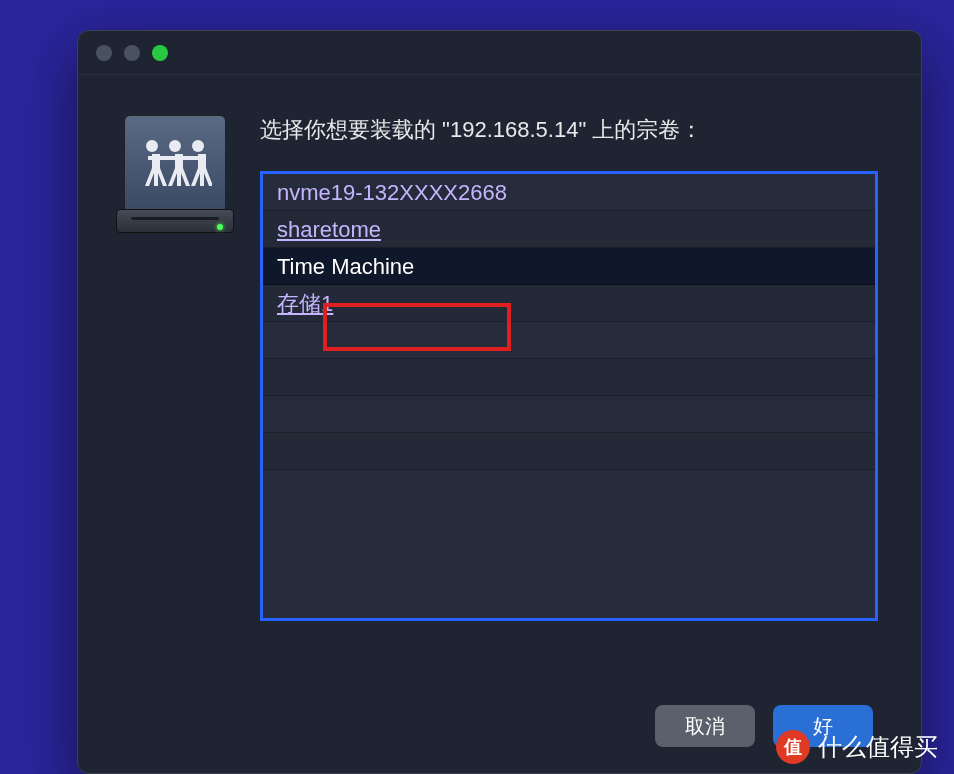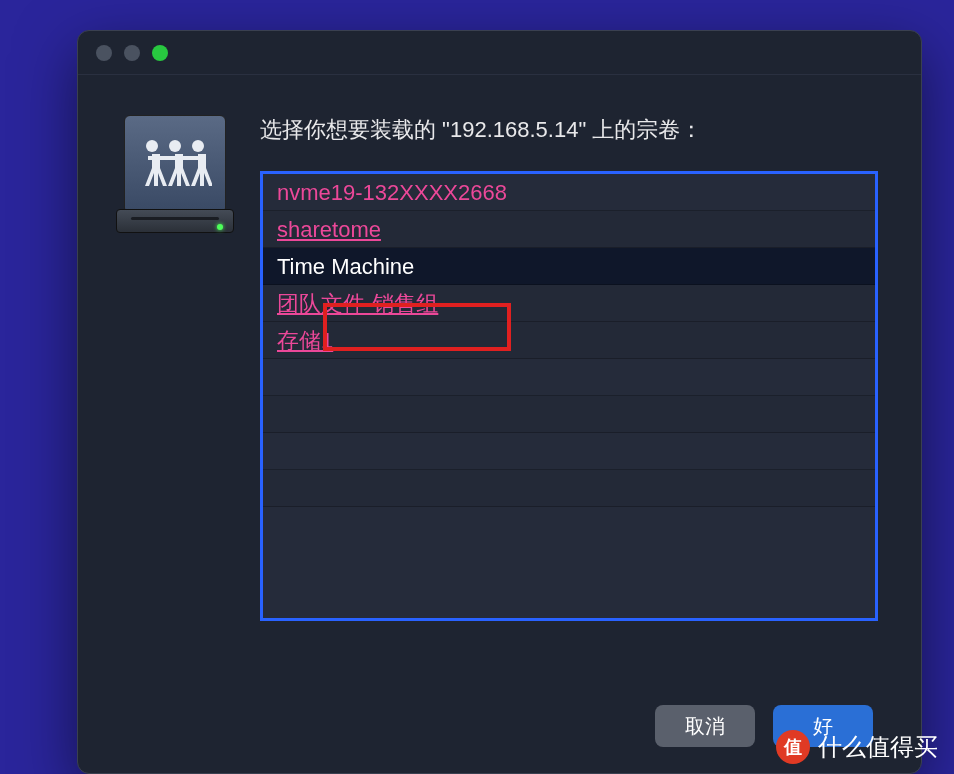--- a/index.html
+++ b/index.html
@@ -76,21 +76,21 @@
     }
     .listbox {
       width: 618px; height: 450px;
       border: 3px solid #2962ff;
       background: #252b3a;
       overflow: hidden;
     }
     .list-item {
       height: 37px; line-height: 37px;
       padding-left: 14px;
-      color: #ec4899; font-size: 22px;
+      color: #c4b5fd; font-size: 22px;
       border-bottom: 1px solid rgba(0,0,0,0.25);
       white-space: nowrap; overflow: hidden;
       cursor: default;
     }
     .list-item.alt { background: #232937; text-decoration: underline; }
     .list-item.selected { background: #0f172a; color: #fff; }
     .list-item.empty { color: transparent; }
     .highlight-box {
       position: absolute;
       border: 4px solid #e02020;
@@ -154,21 +154,20 @@
         </div>
       </div>
     </div>
 
     <div class="right-col">
       <div class="prompt">选择你想要装载的 "192.168.5.14" 上的宗卷：</div>
       <div class="listbox" id="volume-list">
           <div class="list-item">nvme19-132XXXX2668</div>
           <div class="list-item alt">sharetome</div>
           <div class="list-item selected">Time Machine</div>
-          <div class="list-item alt">团队文件-销售组</div>
           <div class="list-item alt">存储1</div>
           <div class="list-item empty">&nbsp;</div>
           <div class="list-item alt empty">&nbsp;</div>
           <div class="list-item empty">&nbsp;</div>
           <div class="list-item alt empty">&nbsp;</div>
         </div>
     </div>
   </div>
 
   <div class="highlight-box" style="left:245px; top:272px; width:188px; height:48px;"></div>

